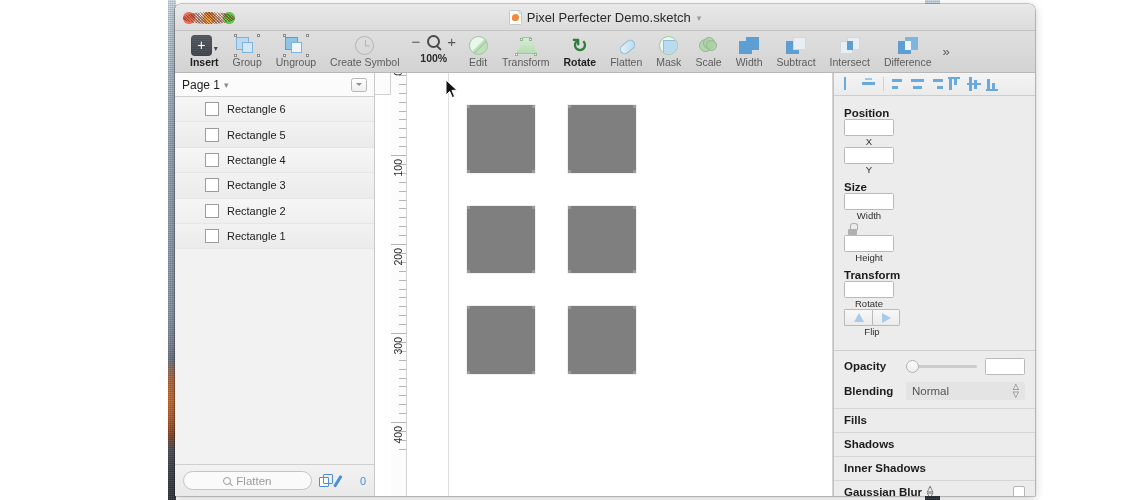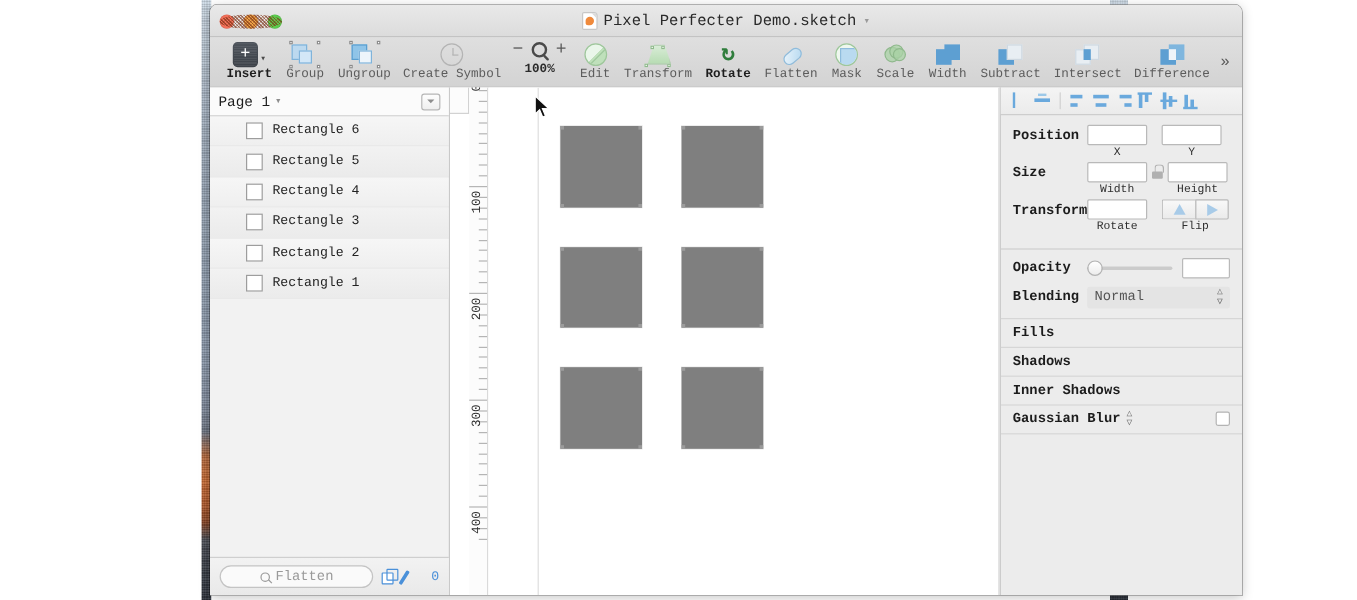--- a/index.html
+++ b/index.html
@@ -34,21 +34,21 @@
   .wall.left .wall-noise { opacity: 1; }
 
   
   #window {
     position: absolute; left: 175px; top: 4px;
     width: 860px; height: 492px;
     background: #f6f6f6;
     border-radius: 6px 6px 0 0;
     box-shadow: 0 0 0 .6px rgba(0,0,0,.38), 0 2px 10px rgba(0,0,0,.22);
     overflow: hidden;
-    display: flex; flex-direction: column; font-family: Liberation Mono, monospace;
+    display: flex; flex-direction: column;
   }
 
   
   #titlebar {
     position: relative; height: 27px; flex: none;
     background: linear-gradient(to bottom, #e9e9e9, #dcdcdc);
     border-bottom: .6px solid #c3c3c3;
   }
   .lights { position: absolute; left: 8px; top: 8px; display: flex; gap: 8px; }
   .light { width: 12px; height: 12px; border-radius: 50%; }
@@ -392,21 +392,21 @@
   .al-v2 .a { left: 4px; top: 2px;  width: 3px; height: 14px; }
   .al-v2 .b { left: 9px; top: 5px;  width: 3px; height: 9px; }
   .al-v2 .c { left: 2px; top: 8px; width: 14px; height: 1.6px; }
   .al-v3 .a { left: 3px; top: 4px;  width: 3px; height: 11px; }
   .al-v3 .b { left: 8px; top: 8px;  width: 3px; height: 7px; }
   .al-v3 .c { left: 2px; bottom: 2px; width: 12px; height: 1.6px; }
 
   #insp-body { flex: 1; overflow: hidden; }
   .insp-sec { padding: 8px 10px 4px 10px; }
   .insp-row {
-    display: flex; align-items: flex-start; margin-bottom: 3px;
+    display: flex; align-items: flex-start; margin-bottom: 3px; flex-direction: column;
   }
   .insp-row .rl {
     width: 62px; flex: none; font-size: 11.5px; color: #1c1c1c;
     font-weight: 700; padding-top: 3px;
   }
   .fcol { display: flex; flex-direction: column; align-items: center; }
   .fin {
     height: 17px; background: #fff; border: .8px solid #b9b9b9; border-radius: 1.5px;
   }
   .fin.w1 { width: 50px; }

